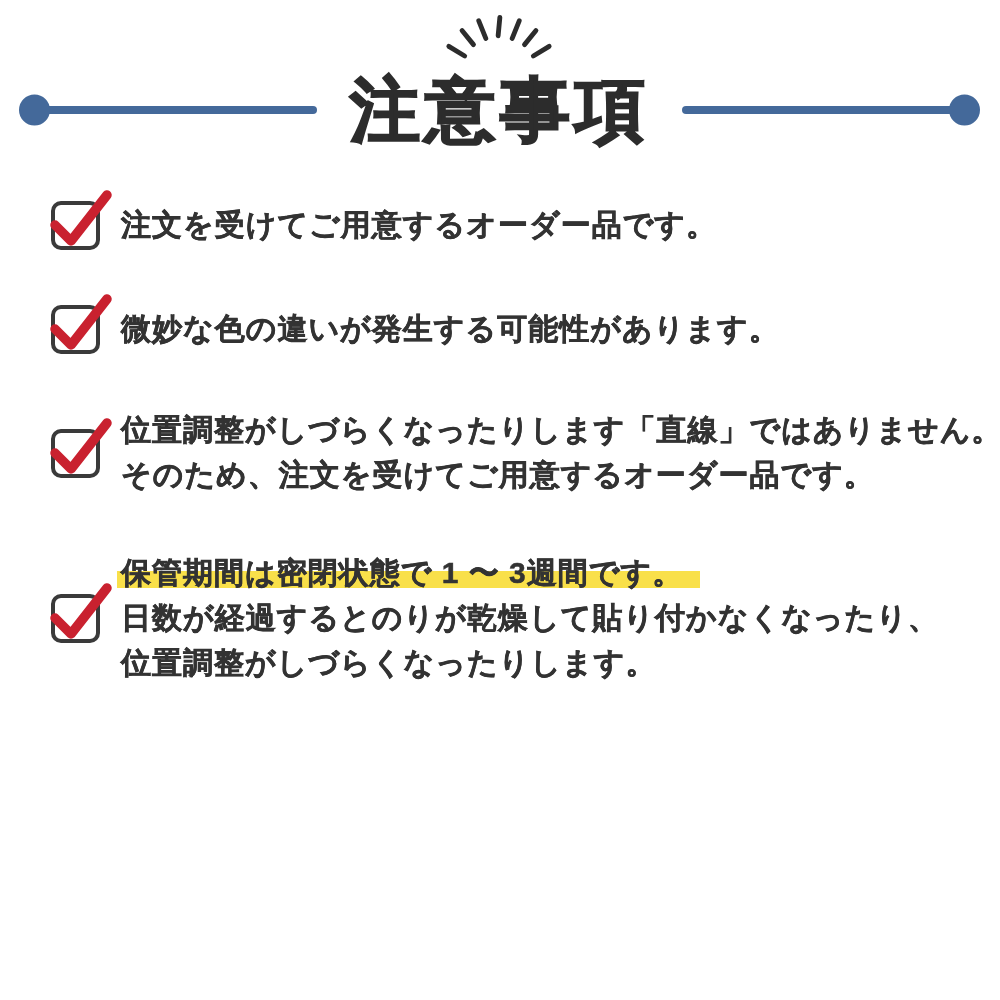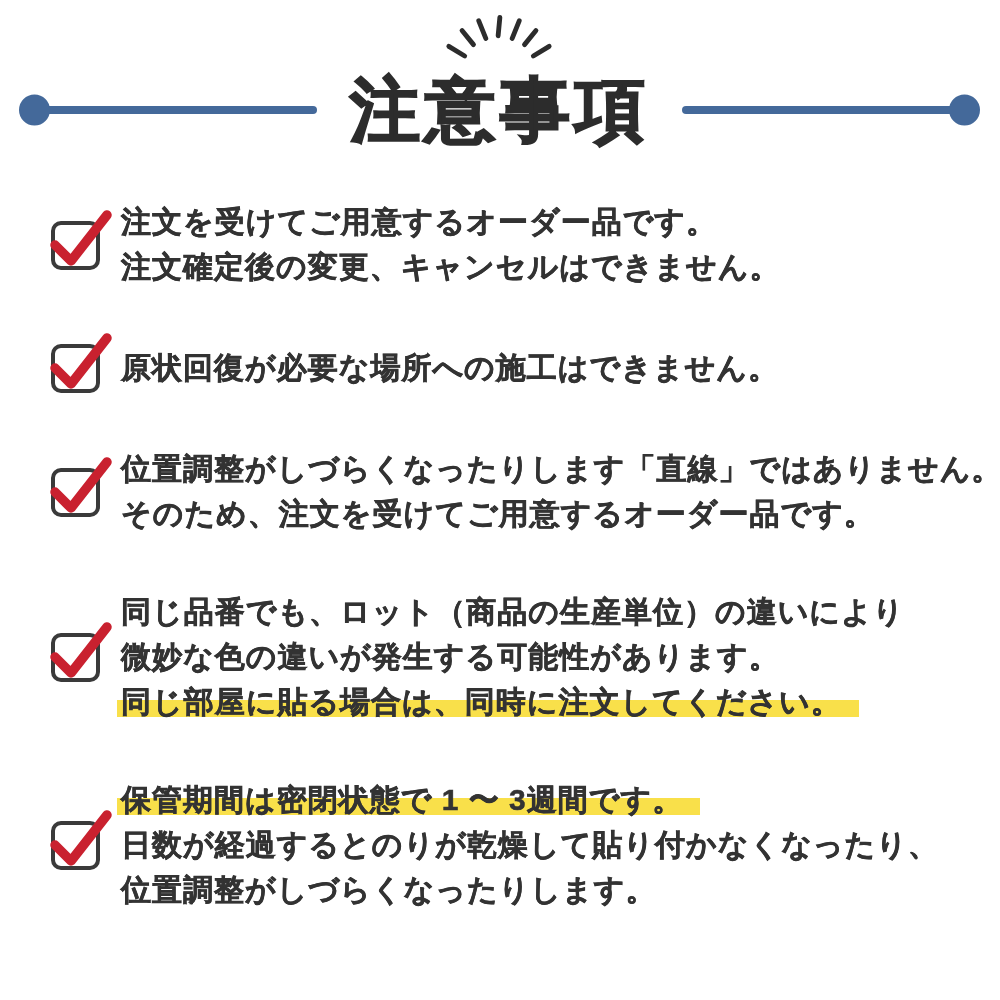--- a/index.html
+++ b/index.html
@@ -114,63 +114,50 @@
   <main class="checklist">
 
   <div class="item">
         <span class="checkbox">
           <svg viewBox="0 0 64 64" aria-hidden="true">
             <path d="M7 37 L23 53 L59 7"></path>
           </svg>
         </span>
         <div class="lines">
           <p><span>注文を受けてご用意するオーダー品です。</span></p>
-          <p><span>注文確定後の変更、キャンセルはできません。</span></p>
         </div>
       </div>
       <div class="item">
         <span class="checkbox">
           <svg viewBox="0 0 64 64" aria-hidden="true">
             <path d="M7 37 L23 53 L59 7"></path>
           </svg>
         </span>
         <div class="lines">
-          <p><span>原状回復が必要な場所への施工はできません。</span></p>
+          <p><span>微妙な色の違いが発生する可能性があります。</span></p>
         </div>
       </div>
       <div class="item">
         <span class="checkbox">
           <svg viewBox="0 0 64 64" aria-hidden="true">
             <path d="M7 37 L23 53 L59 7"></path>
           </svg>
         </span>
         <div class="lines">
           <p><span>位置調整がしづらくなったりします「直線」ではありません。</span></p>
           <p><span>そのため、注文を受けてご用意するオーダー品です。</span></p>
         </div>
       </div>
       <div class="item">
         <span class="checkbox">
           <svg viewBox="0 0 64 64" aria-hidden="true">
             <path d="M7 37 L23 53 L59 7"></path>
           </svg>
         </span>
         <div class="lines">
-          <p><span>同じ品番でも、ロット（商品の生産単位）の違いにより</span></p>
-          <p><span>微妙な色の違いが発生する可能性があります。</span></p>
-          <p><span class="hl">同じ部屋に貼る場合は、同時に注文してください。</span></p>
-        </div>
-      </div>
-      <div class="item">
-        <span class="checkbox">
-          <svg viewBox="0 0 64 64" aria-hidden="true">
-            <path d="M7 37 L23 53 L59 7"></path>
-          </svg>
-        </span>
-        <div class="lines">
           <p><span class="hl">保管期間は密閉状態で 1 〜 3週間です。</span></p>
           <p><span>日数が経過するとのりが乾燥して貼り付かなくなったり、</span></p>
           <p><span>位置調整がしづらくなったりします。</span></p>
         </div>
       </div>
     </main>
 
 </div>
 
 </body></html>

